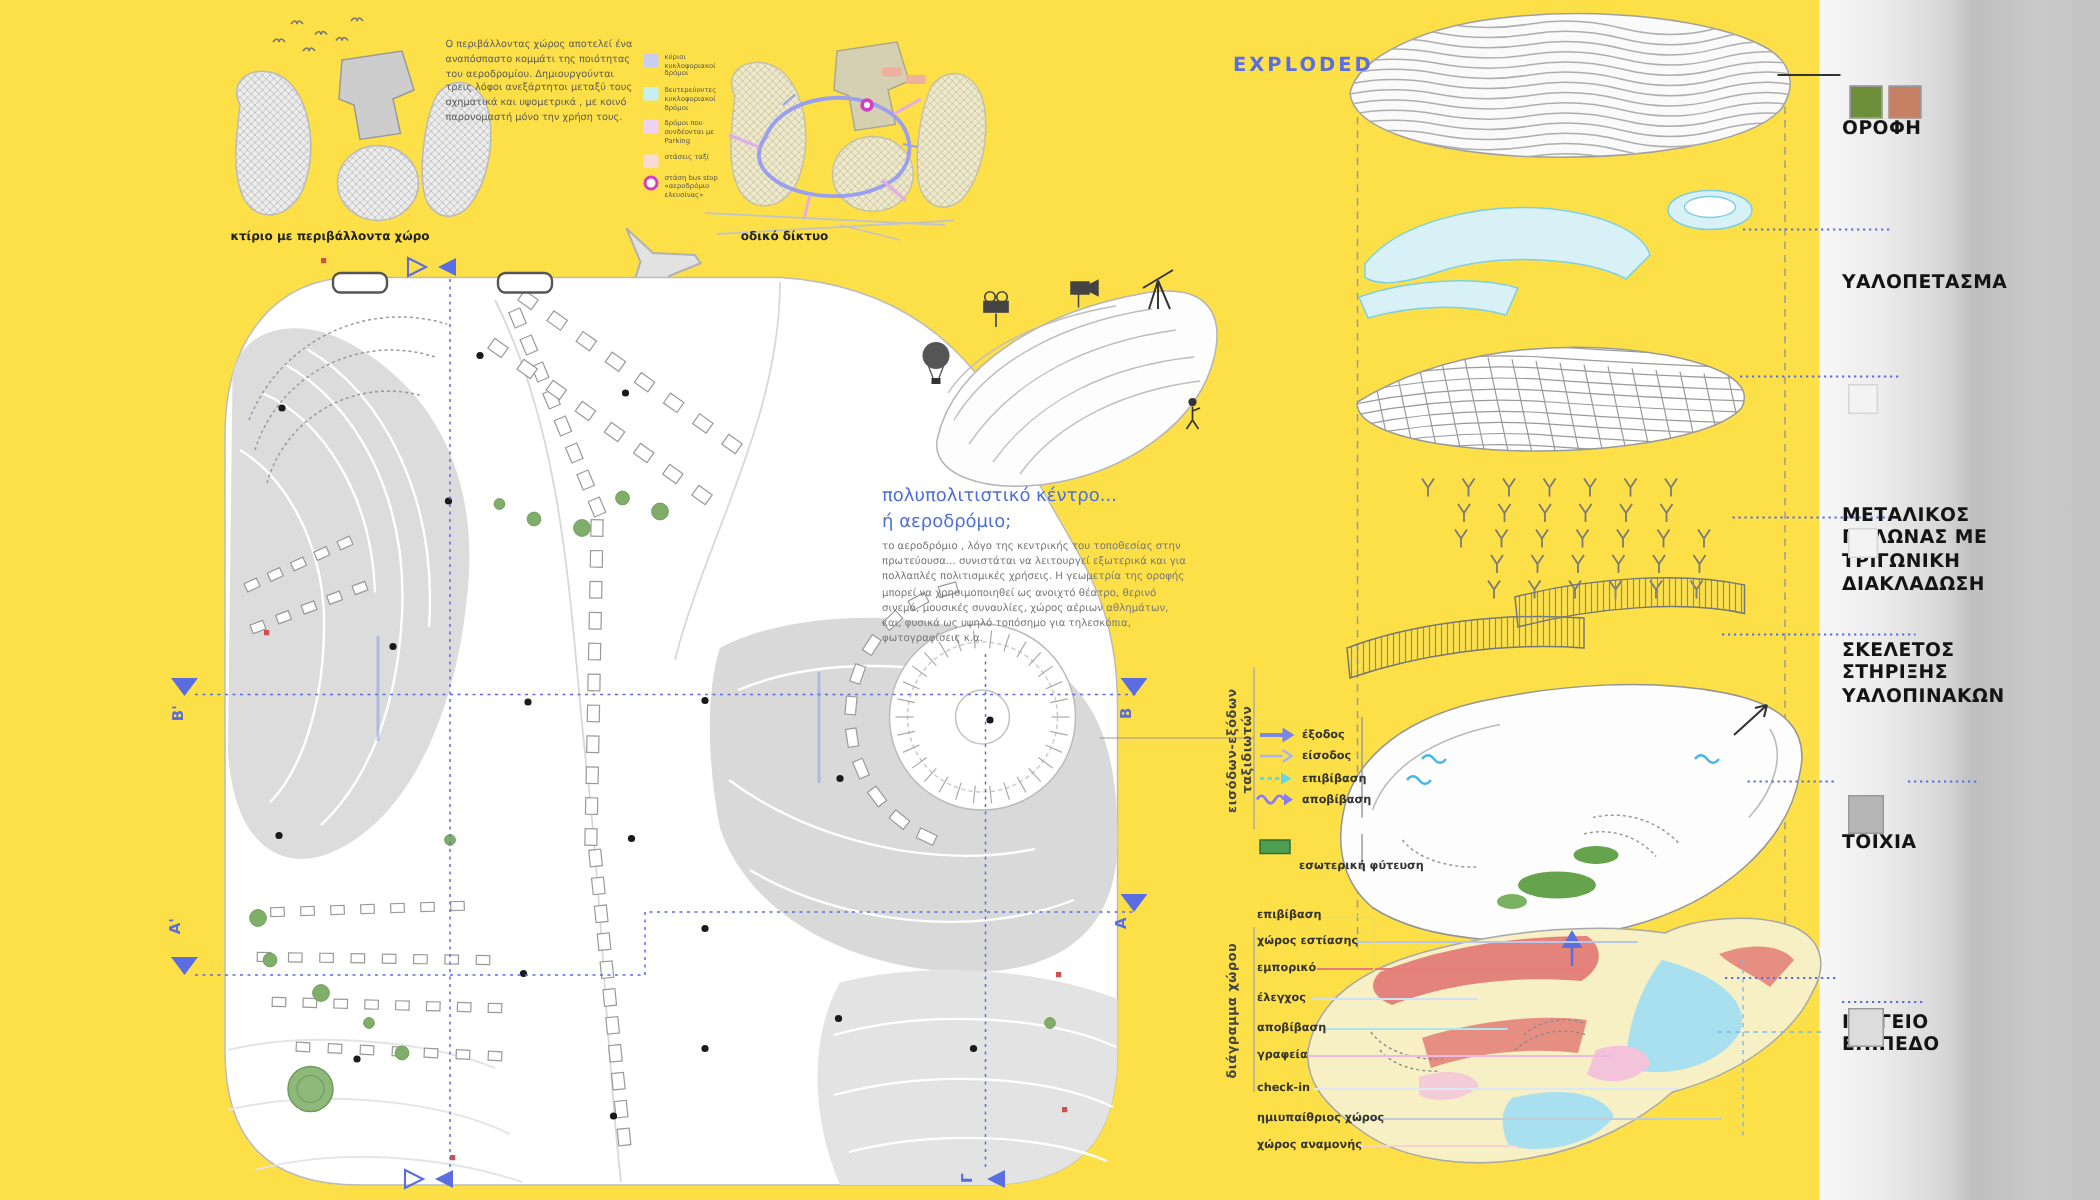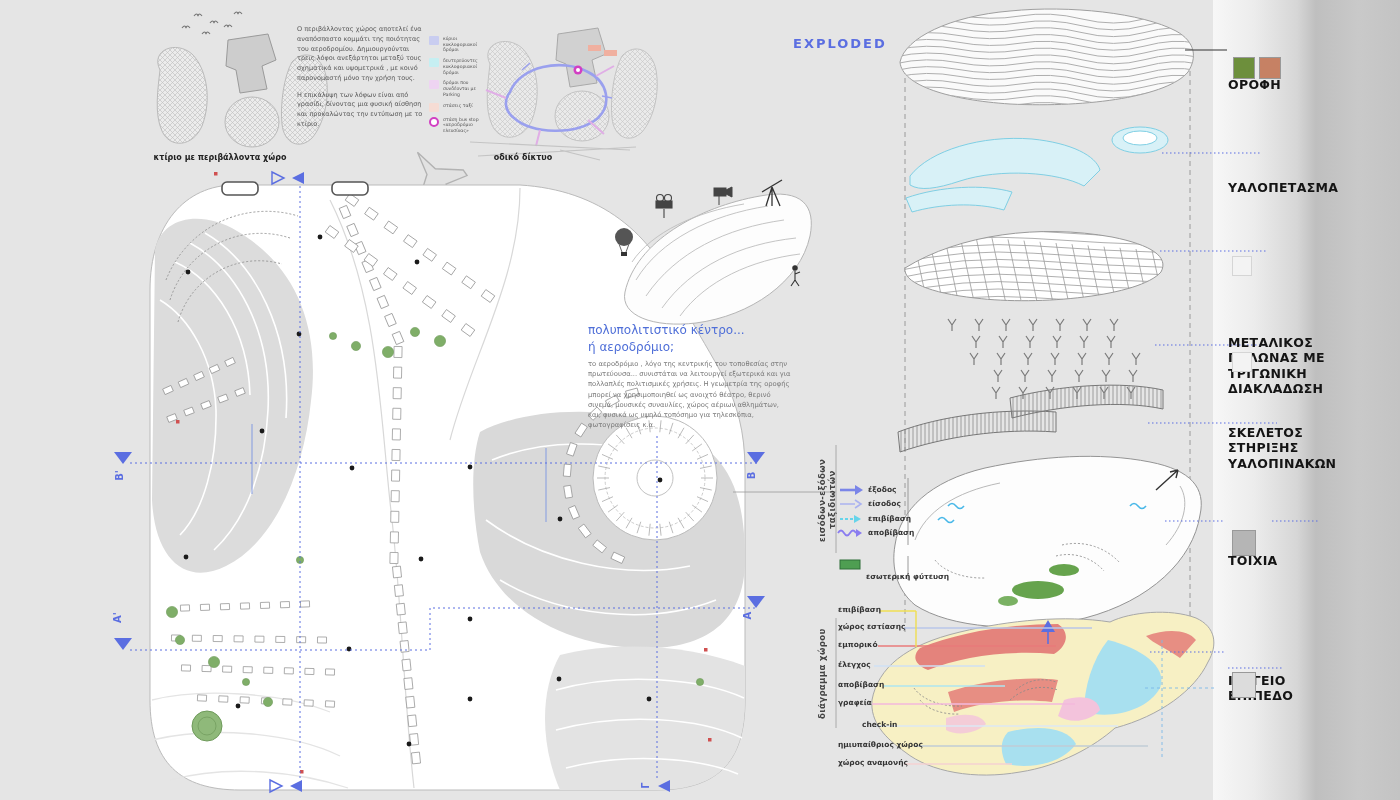--- a/index.html
+++ b/index.html
@@ -1,16 +1,16 @@
 <!DOCTYPE html>
 <html><head>
 <meta charset="utf-8">
 <style>
   html,body{margin:0;padding:0;background:#888;}
-  #board{position:relative;width:1400px;height:800px;background:#e5e5e5;overflow:hidden;
+  #board{position:relative;width:1400px;height:800px;background:#fde047;overflow:hidden;
          font-family:"DejaVu Sans",sans-serif;color:#222;}
   #graypanel{position:absolute;left:1213px;top:0;width:187px;height:800px;z-index:0;
     background:linear-gradient(90deg,#f7f7f7 0%,#ececec 22%,#d6d6d6 45%,#bfbfbf 55%,#c9c9c9 78%,#c3c3c3 100%);}
   #art{position:absolute;left:0;top:0;z-index:1;}
   .txt{position:absolute;z-index:2;}
   
   #paras{left:297px;top:25px;width:126px;font-size:6.5px;line-height:1.5;color:#5a5a5a;}
   #paras p{margin:0 0 7px 0;}
   
   #roadlegend{left:429px;top:36px;width:62px;}
@@ -18,21 +18,21 @@
   .rl-swatch{width:10px;height:9px;margin-right:4px;flex:0 0 auto;border-radius:1px;}
   .rl-bus{width:10px;height:10px;margin-right:4px;flex:0 0 auto;border-radius:50%;
           border:2px solid #d23fc3;background:#fff;box-sizing:border-box;}
   .rl-label{font-size:4.6px;line-height:1.25;color:#555;}
   .caption{font-weight:bold;font-size:8px;color:#222;text-align:center;}
   
   #centertext{left:588px;top:323px;width:205px;}
   #centertext .t1,#centertext .t2{font-weight:normal;font-size:12px;color:#4f6fd8;margin:0 0 3px 0;}
   #centertext .body{font-size:6.8px;line-height:1.5;color:#777;margin-top:5px;}
   
-  #exptitle{left:793px;top:36px;font-weight:bold;font-size:13px;letter-spacing:2px;color:#5b6ee1;}
+  #exptitle{left:822px;top:36px;font-weight:bold;font-size:13px;letter-spacing:2px;color:#5b6ee1;}
   
   .layer-label{left:1228px;font-weight:bold;font-size:12.5px;line-height:1.22;letter-spacing:.3px;
                color:#141414;white-space:pre-line;margin-top:44px;}
   .swatch{position:absolute;z-index:2;border:1px solid #999;box-sizing:border-box;}
   
   .flow-label{font-weight:bold;font-size:7.5px;color:#333;}
   .gl-label{left:838px;font-weight:bold;font-size:7.5px;color:#333;white-space:nowrap;}
   
   .vlabel{writing-mode:vertical-rl;transform:rotate(180deg);font-weight:bold;font-size:8.5px;
           color:#444;letter-spacing:.4px;text-align:center;}
@@ -515,21 +515,20 @@
         <line x1="872" y1="704" x2="1075" y2="704" stroke="#f3b8dd" stroke-width="1.4"></line>
         <line x1="876" y1="726" x2="1118" y2="726" stroke="#dce8f5" stroke-width="1.4"></line>
         <line x1="914" y1="746" x2="1148" y2="746" stroke="#c0ccd6" stroke-width="1.4"></line>
         <line x1="904" y1="764" x2="1012" y2="764" stroke="#f5d2d2" stroke-width="1.4"></line>
         <path d="M916,611 L916,647" stroke="#f0df52" stroke-width="1.4" fill="none"></path>
       </g>
   </svg>
 
   <div class="txt" id="paras">
     <p>Ο περιβάλλοντας χώρος αποτελεί ένα αναπόσπαστο κομμάτι της ποιότητας του αεροδρομίου. Δημιουργούνται τρεις λόφοι ανεξάρτητοι μεταξύ τους σχηματικά και υψομετρικά , με κοινό παρονομαστή μόνο την χρήση τους.</p>
-    <p>Η επικάλυψη των λόφων είναι από γρασίδι, δίνοντας μια φυσική αίσθηση και προκαλώντας την εντύπωση με το κτίριο.</p>
   </div>
 
   <div class="txt" id="roadlegend">
     <div class="rl-row">
       <div class="rl-swatch" style="background: rgb(201, 205, 240);"></div>
       <div class="rl-label">κύριοι κυκλοφοριακοί δρόμοι</div>
     </div>
     <div class="rl-row">
       <div class="rl-swatch" style="background: rgb(198, 239, 242);"></div>
       <div class="rl-label">δευτερεύοντες κυκλοφοριακοί δρόμοι</div>
@@ -584,21 +583,21 @@
   <div class="txt flow-label" style="left:868px;top:514px;">επιβίβαση</div>
   <div class="txt flow-label" style="left:868px;top:528px;">αποβίβαση</div>
   <div class="txt flow-label" style="left:866px;top:572px;">εσωτερική φύτευση</div>
 
   <div class="txt gl-label" style="top:605px;">επιβίβαση</div>
   <div class="txt gl-label" style="top:622px;">χώρος εστίασης</div>
   <div class="txt gl-label" style="top:640px;">εμπορικό</div>
   <div class="txt gl-label" style="top:660px;">έλεγχος</div>
   <div class="txt gl-label" style="top:680px;">αποβίβαση</div>
   <div class="txt gl-label" style="top:698px;">γραφεία</div>
-  <div class="txt gl-label" style="top:720px;margin-left:24px;">check-in</div>
+  <div class="txt gl-label" style="top:720px;">check-in</div>
   <div class="txt gl-label" style="top:740px;">ημιυπαίθριος χώρος</div>
   <div class="txt gl-label" style="top:758px;">χώρος αναμονής</div>
 
   <div class="txt vlabel" style="left:817px;top:440px;height:120px;width:16px;">εισόδων-εξόδων ταξιδιωτών</div>
   <div class="txt vlabel" style="left:817px;top:616px;height:116px;width:16px;">διάγραμμα χώρου</div>
 
   <div class="txt seclet" style="left:114px;top:470px;">Β'</div>
   <div class="txt seclet" style="left:748px;top:470px;">Β</div>
   <div class="txt seclet" style="left:112px;top:612px;">Α'</div>
   <div class="txt seclet" style="left:744px;top:610px;">Α</div>

